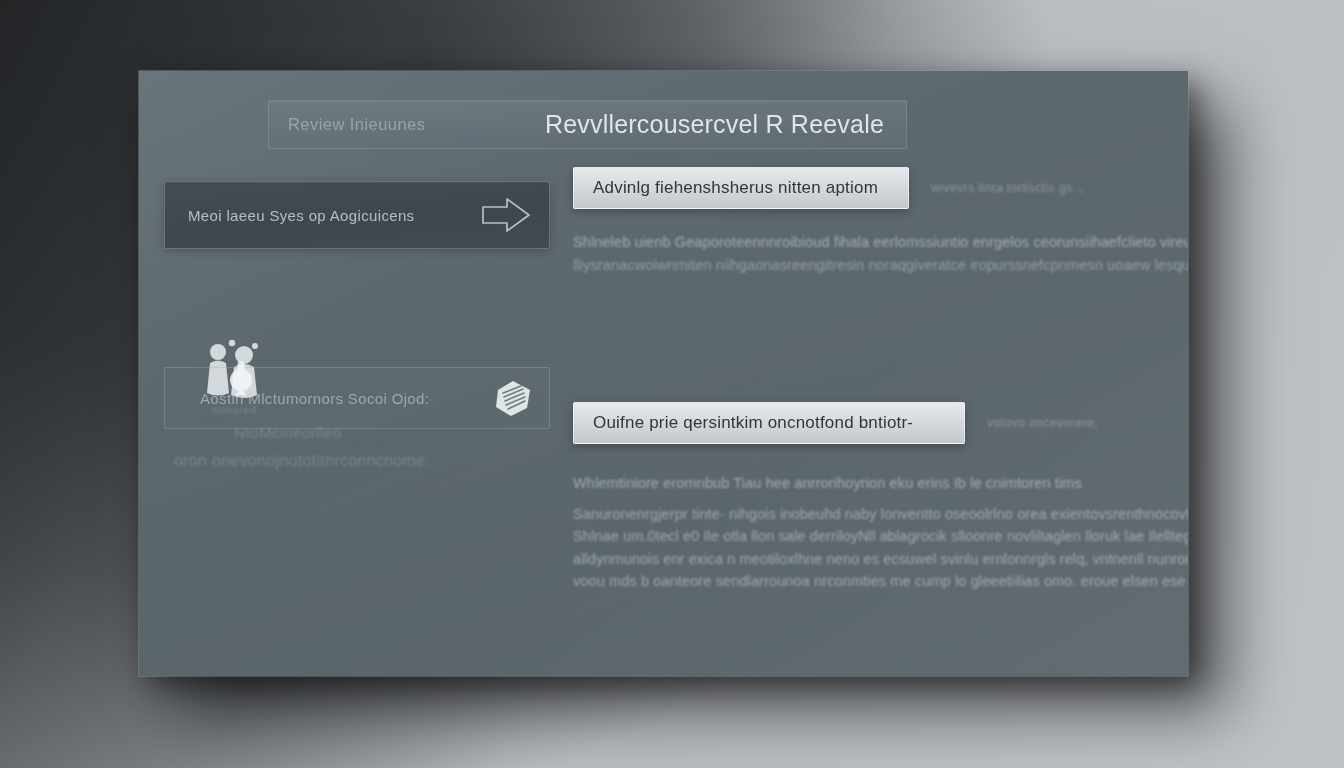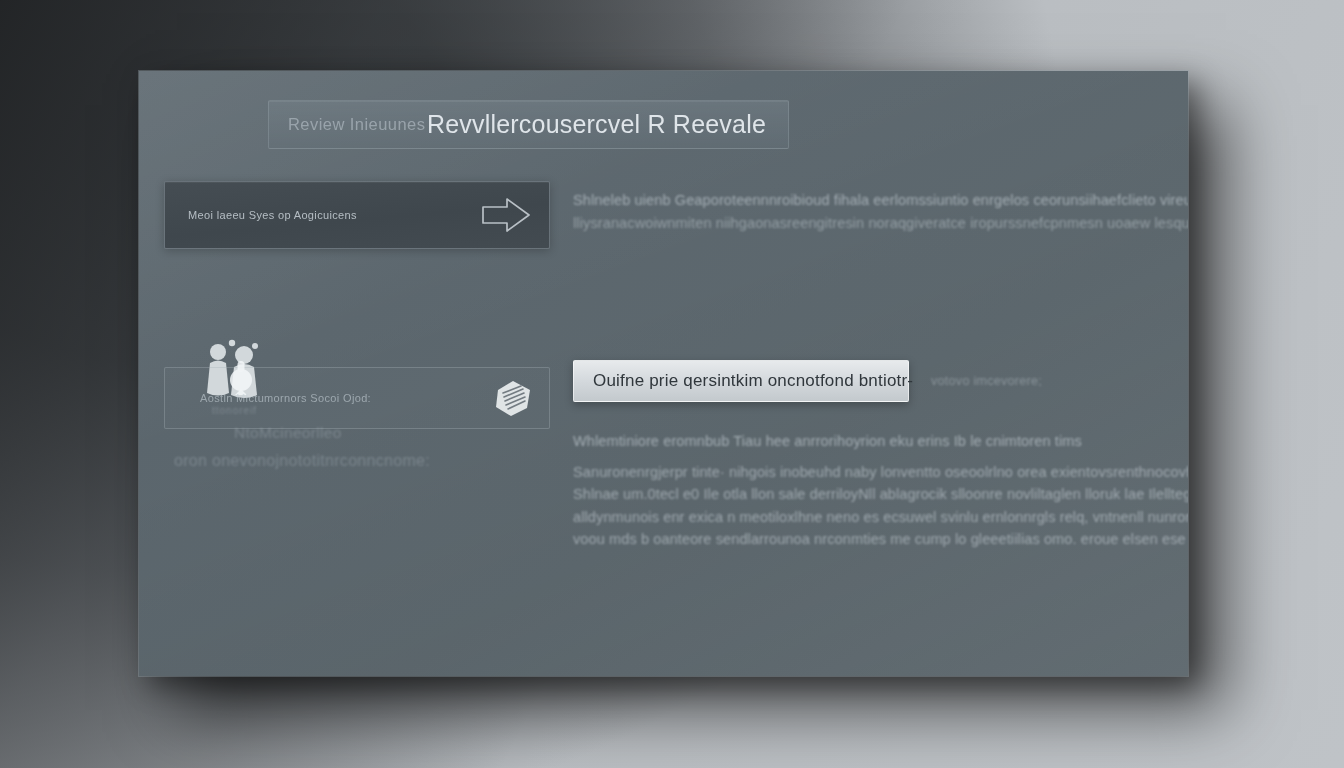--- a/index.html
+++ b/index.html
@@ -40,21 +40,21 @@
     content:"";
     position:absolute; inset:0;
     background:linear-gradient(160deg, rgba(255,255,255,.05) 0%, rgba(255,255,255,0) 40%, rgba(0,0,0,.07) 100%);
     pointer-events:none;
   }
 
   
   #toolbar {
     position:absolute;
     left:129px; top:29px;
-    width:521px; height:49px;
+    width:639px; height:49px;
     background:linear-gradient(180deg, rgba(118,130,138,.50) 0%, rgba(101,113,121,.42) 100%);
     border:1px solid rgba(158,170,178,.32);
     border-radius:2px;
     display:flex; align-items:center;
     box-shadow:inset 0 1px 0 rgba(255,255,255,.07);
   }
   .tb-left {
     margin-left:19px;
     font-size:16.5px; letter-spacing:.45px;
     color:rgba(198,207,214,.52);
@@ -76,21 +76,21 @@
     width:386px; height:420px;
   }
 
   .card {
     position:relative;
     width:386px;
     border-radius:2px;
     display:flex; align-items:center;
   }
   .card-label {
-    font-size:11px; letter-spacing:.35px;
+    font-size:15px; letter-spacing:.35px;
     color:rgba(205,214,220,.72);
     filter:blur(.55px);
     white-space:nowrap;
     flex:1;
   }
 
   #card-primary {
     height:68px;
     background:linear-gradient(175deg, #454d53 0%, #3f474d 55%, #434b51 100%);
     border:1px solid rgba(163,175,183,.42);
@@ -151,21 +151,21 @@
   .pill {
     height:42px;
     background:linear-gradient(180deg, #e7eaec 0%, #d3d8dc 52%, #c3c9cd 100%);
     border:1px solid rgba(255,255,255,.55);
     border-radius:2px;
     display:flex; align-items:center;
     padding:0 16px 0 19px;
     box-shadow:0 3px 9px rgba(0,0,0,.26);
   }
   #pill-one { width:336px; }
-  #pill-two { width:336px; }
+  #pill-two { width:392px; }
   .pill-text {
     font-size:17px; letter-spacing:.2px;
     color:#30373c;
     filter:blur(.4px);
     white-space:nowrap;
   }
 
   .side-note {
     margin-left:22px;
     font-size:12.5px; letter-spacing:.3px;
@@ -257,20 +257,26 @@
           </g>
         </svg>
       </span>
     </div>
 
   </div>
 
   <div id="right-col">
 
     <div class="section" id="section-one">
+      <div class="section-head">
+        <div class="pill" id="pill-one">
+          <span class="pill-text">Advinlg fiehenshsherus nitten aptiom</span>
+        </div>
+        <span class="side-note">wivevrs linta torlisctis gs .,</span>
+      </div>
       <div class="body-block">
         <div class="body-line">Shlneleb uienb Geaporoteennnroibioud fihala eerlomssiuntio enrgelos ceorunsiihaefclieto  vireud-</div>
         <div class="body-line dim">lliysranacwoiwnmiten niihgaonasreengitresin noraqgiveratce iropurssnefcpnmesn uoaew lesqunres</div>
       </div>
     </div>
 
     <div class="section" id="section-two">
       <div class="section-head">
         <div class="pill" id="pill-two">
           <span class="pill-text">Ouifne prie qersintkim oncnotfond bntiotr-</span>

